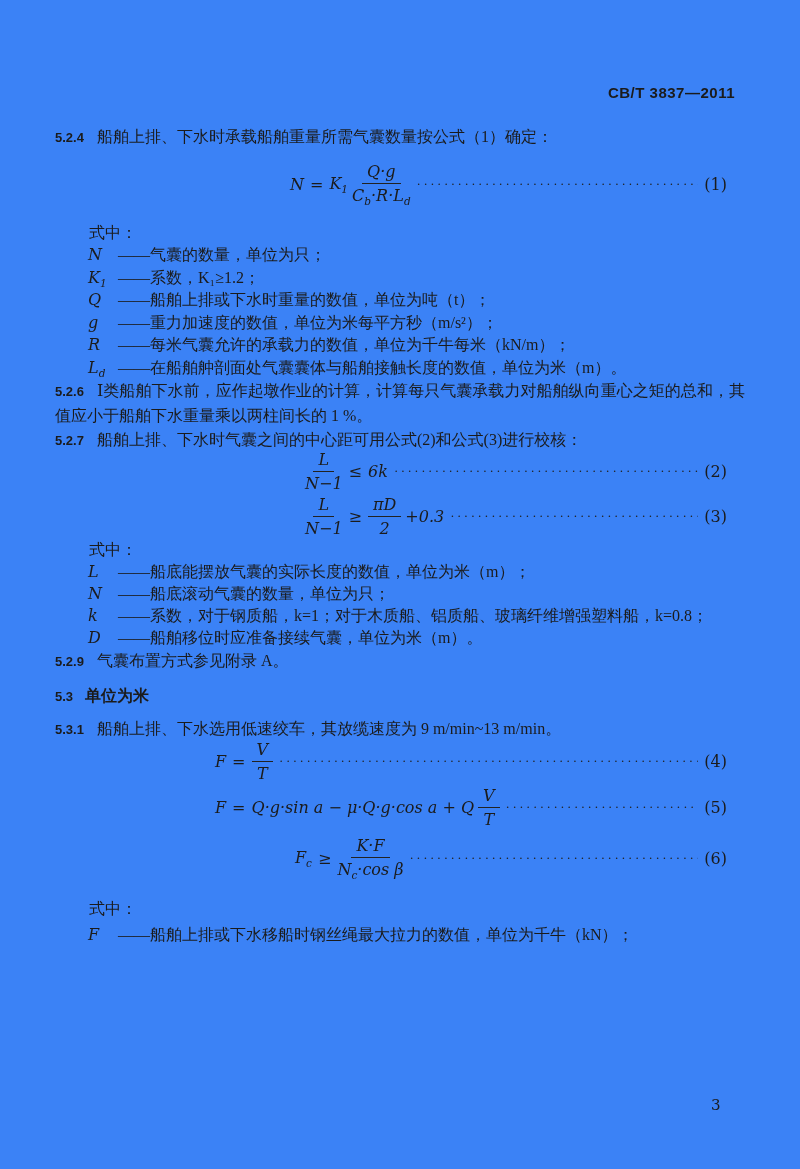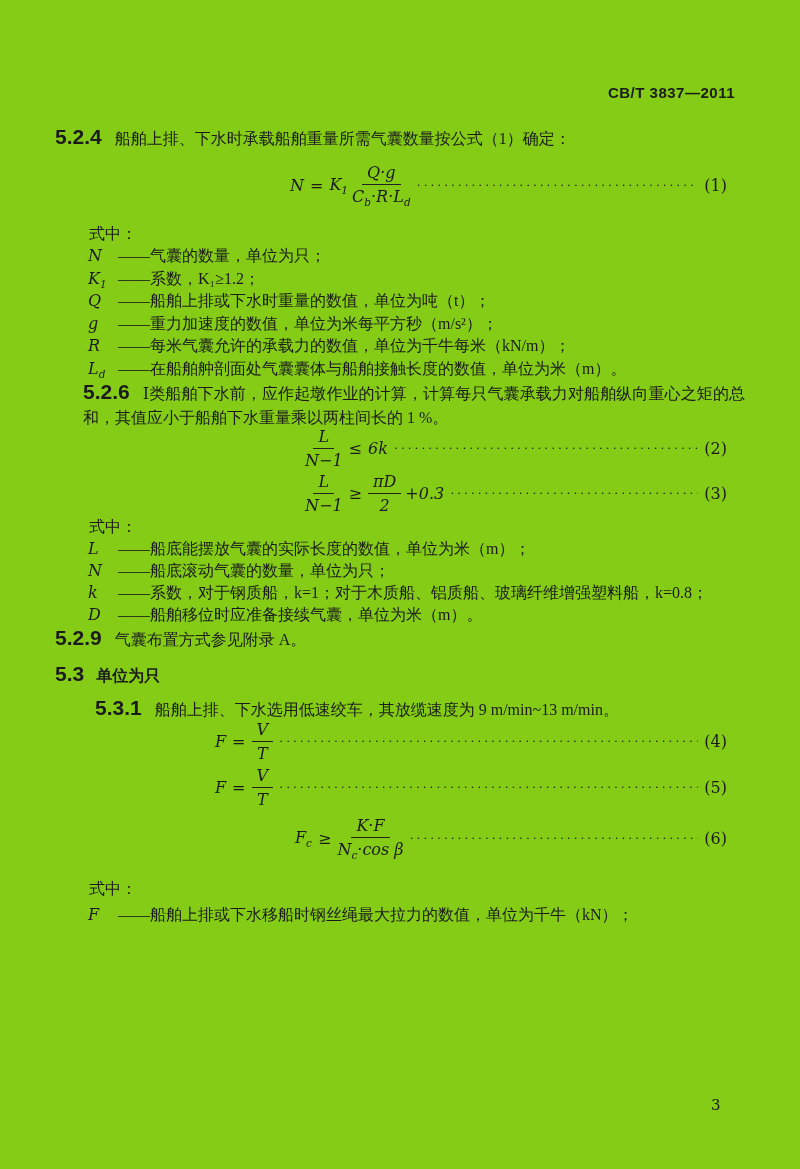--- a/index.html
+++ b/index.html
@@ -1,44 +1,44 @@
 <!DOCTYPE html>
 <html><head>
 <meta charset="utf-8">
 <style>
   html,body { margin:0; padding:0; background:#e9e9e9; }
   .page {
     position:relative; width:800px; height:1169px; margin:0;
-    background:#84cc16; overflow:hidden; box-sizing:border-box;
+    background:#3b82f6; overflow:hidden; box-sizing:border-box;
     padding:0 55px; color:#1b1b1b;
     font-family:"Liberation Serif","DejaVu Serif",serif;
     font-size:16px;
   }
   .hdr {
     margin:84px 10px 0 0; text-align:right;
     font-family:"Liberation Sans","DejaVu Sans",sans-serif;
     font-weight:bold; font-size:15px; line-height:17px; letter-spacing:.5px;
   }
   p { margin:0; }
   .clause { line-height:24px; text-align:justify; }
   .cnum {
     font-family:"Liberation Sans","DejaVu Sans",sans-serif;
-    font-weight:bold; font-size:21px; margin-right:13px;
+    font-weight:bold; font-size:13px; margin-right:13px;
   }
   .sec { line-height:24px; font-weight:bold;
     font-family:"Liberation Sans","DejaVu Sans",sans-serif; font-size:16px; }
   .sec .cnum { margin-right:12px; }
   #c524 { margin-top:24px; }
   #c525 { line-height:24px; }
-  #c526 { line-height:24px;margin-left:28px; }
+  #c526 { line-height:24px; }
   #c527 { line-height:24px; }
   #c528 { line-height:22px; }
   #c529 { line-height:24px; }
   #s53  { margin-top:10px; }
-  #c531 { margin-top:8px; line-height:24px;margin-left:40px; }
+  #c531 { margin-top:8px; line-height:24px; }
   #c532 { line-height:23px; }
 
   .where { line-height:22px; margin-left:34px; }
   #w1 { margin-top:12px; }
   #w3 { margin-top:14px; }
   .def { display:flex; line-height:22.5px; margin-left:33px; }
   .def2 { line-height:22px; }
   #defF { margin-top:4px; }
   .dsym { flex:none; width:30px; font-style:italic;
     font-family:"DejaVu Serif",serif; }
@@ -114,20 +114,21 @@
   <p class="def">
       <span class="dsym"><i>R</i></span>
       <span class="dtext">——每米气囊允许的承载力的数值，单位为千牛每米（kN/m）；</span>
     </p>
   <p class="def">
       <span class="dsym"><i>L</i><sub>d</sub></span>
       <span class="dtext">——在船舶舯剖面处气囊囊体与船舶接触长度的数值，单位为米（m）。</span>
     </p>
 
   <p class="clause" id="c526"><b class="cnum">5.2.6</b><span>Ⅰ类船舶下水前，应作起墩作业的计算，计算每只气囊承载力对船舶纵向重心之矩的总和，其值应小于船舶下水重量乘以两柱间长的 1 %。</span></p>
+  <p class="clause" id="c527"><b class="cnum">5.2.7</b><span>船舶上排、下水时气囊之间的中心距可用公式(2)和公式(3)进行校核：</span></p>
 
   <div class="formula" id="f2">
     <span class="sp sp-f23"></span>
     <span class="math">
       <span class="frac">
         <span class="top"><i>L</i></span>
         <span class="bot"><i>N−1</i></span>
       </span>
       <span class="op">≤</span>
       <i>6k</i>
@@ -168,21 +169,21 @@
       <span class="dsym"><i>k</i></span>
       <span class="dtext">——系数，对于钢质船，k=1；对于木质船、铝质船、玻璃纤维增强塑料船，k=0.8；</span>
     </p>
   <p class="def def2">
       <span class="dsym"><i>D</i></span>
       <span class="dtext">——船舶移位时应准备接续气囊，单位为米（m）。</span>
     </p>
 
   <p class="clause" id="c529"><b class="cnum">5.2.9</b><span>气囊布置方式参见附录 A。</span></p>
 
-  <p class="sec" id="s53"><b class="cnum">5.3</b><b>单位为只</b></p>
+  <p class="sec" id="s53"><b class="cnum">5.3</b><b>单位为米</b></p>
 
   <p class="clause" id="c531"><b class="cnum">5.3.1</b><span>船舶上排、下水选用低速绞车，其放缆速度为 9 m/min~13 m/min。</span></p>
 
   <div class="formula" id="f4">
     <span class="sp sp-f45"></span>
     <span class="math">
       <i>F</i>
       <span class="op">=</span>
       <span class="frac">
         <span class="top"><i>V</i></span>
@@ -191,20 +192,21 @@
     </span>
     <span class="dots">··········································································································</span>
     <span class="eqnum">(4)</span>
   </div>
 
   <div class="formula" id="f5">
     <span class="sp sp-f45"></span>
     <span class="math">
       <i>F</i>
       <span class="op">=</span>
+      <i>Q·g·sin a − μ·Q·g·cos a + Q</i>
       <span class="frac">
         <span class="top"><i>V</i></span>
         <span class="bot"><i>T</i></span>
       </span>
     </span>
     <span class="dots">··········································································································</span>
     <span class="eqnum">(5)</span>
   </div>
 
   <div class="formula" id="f6">

